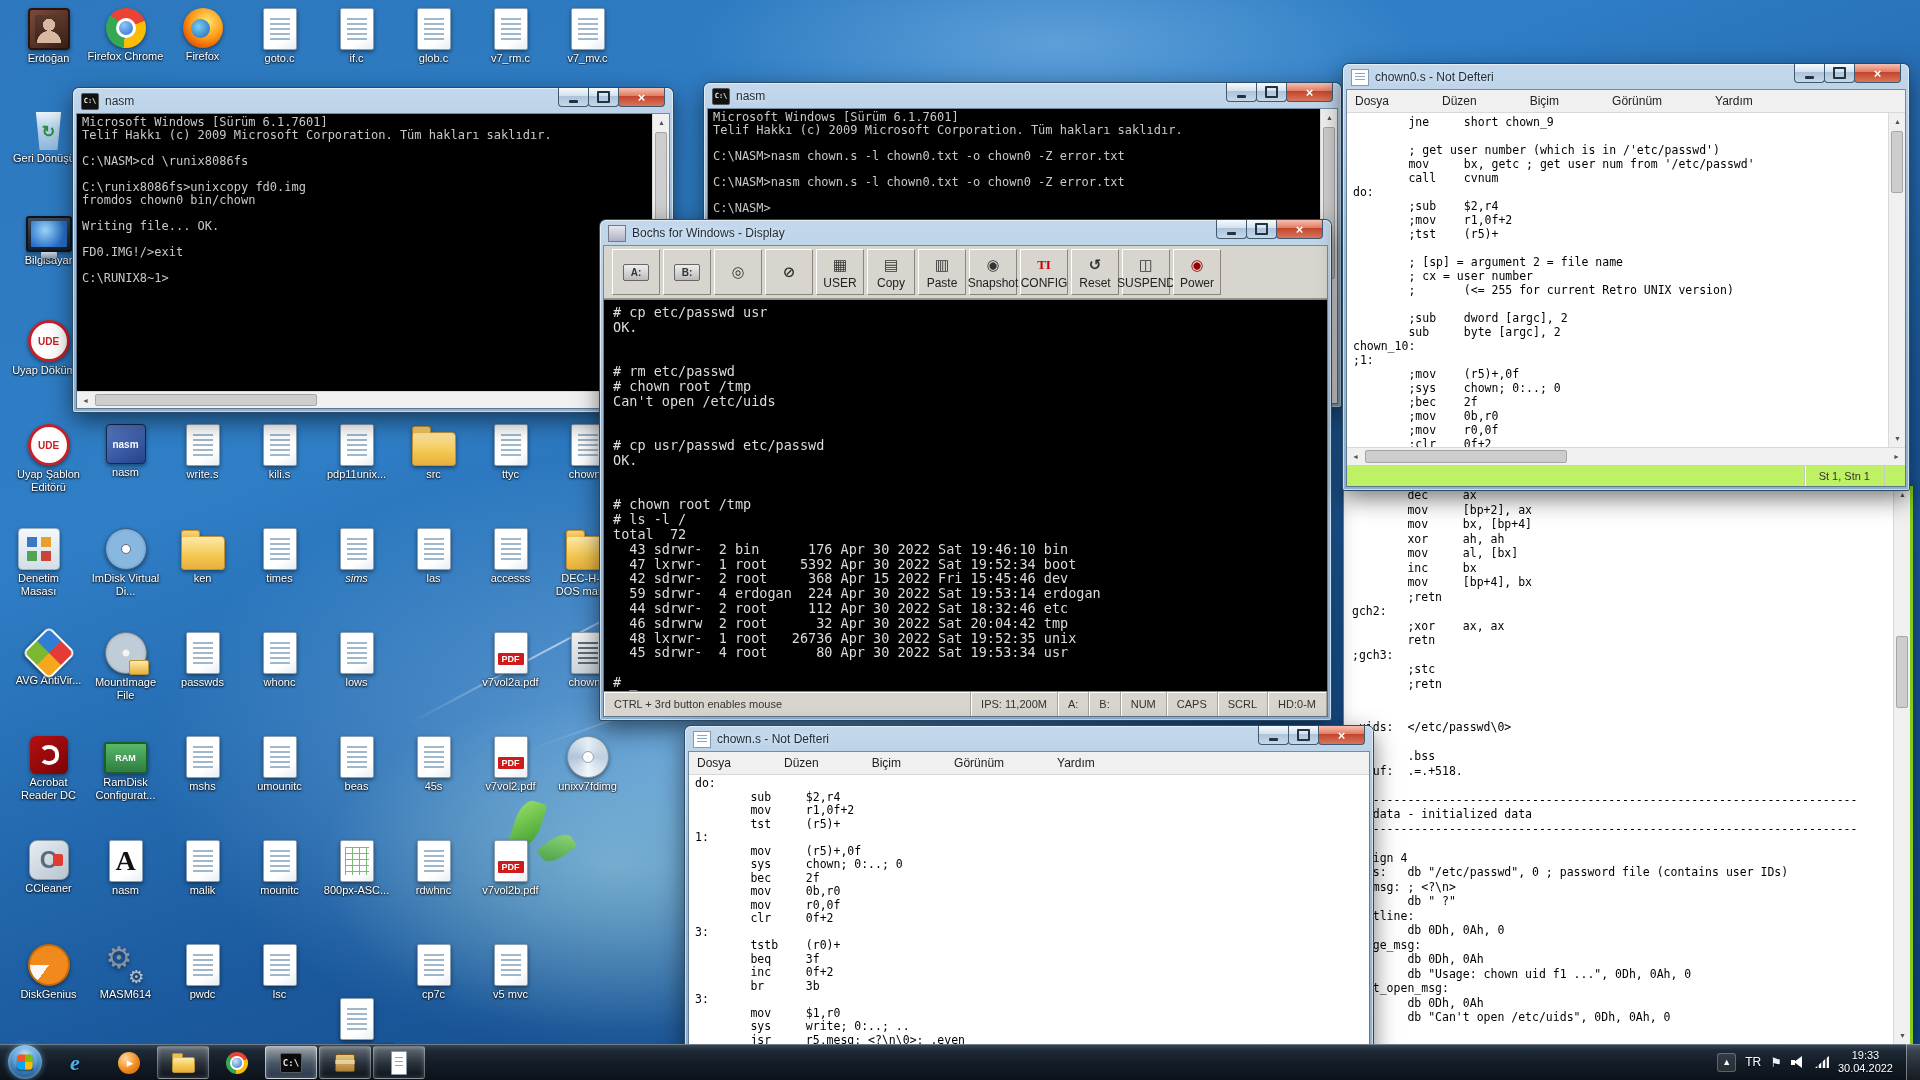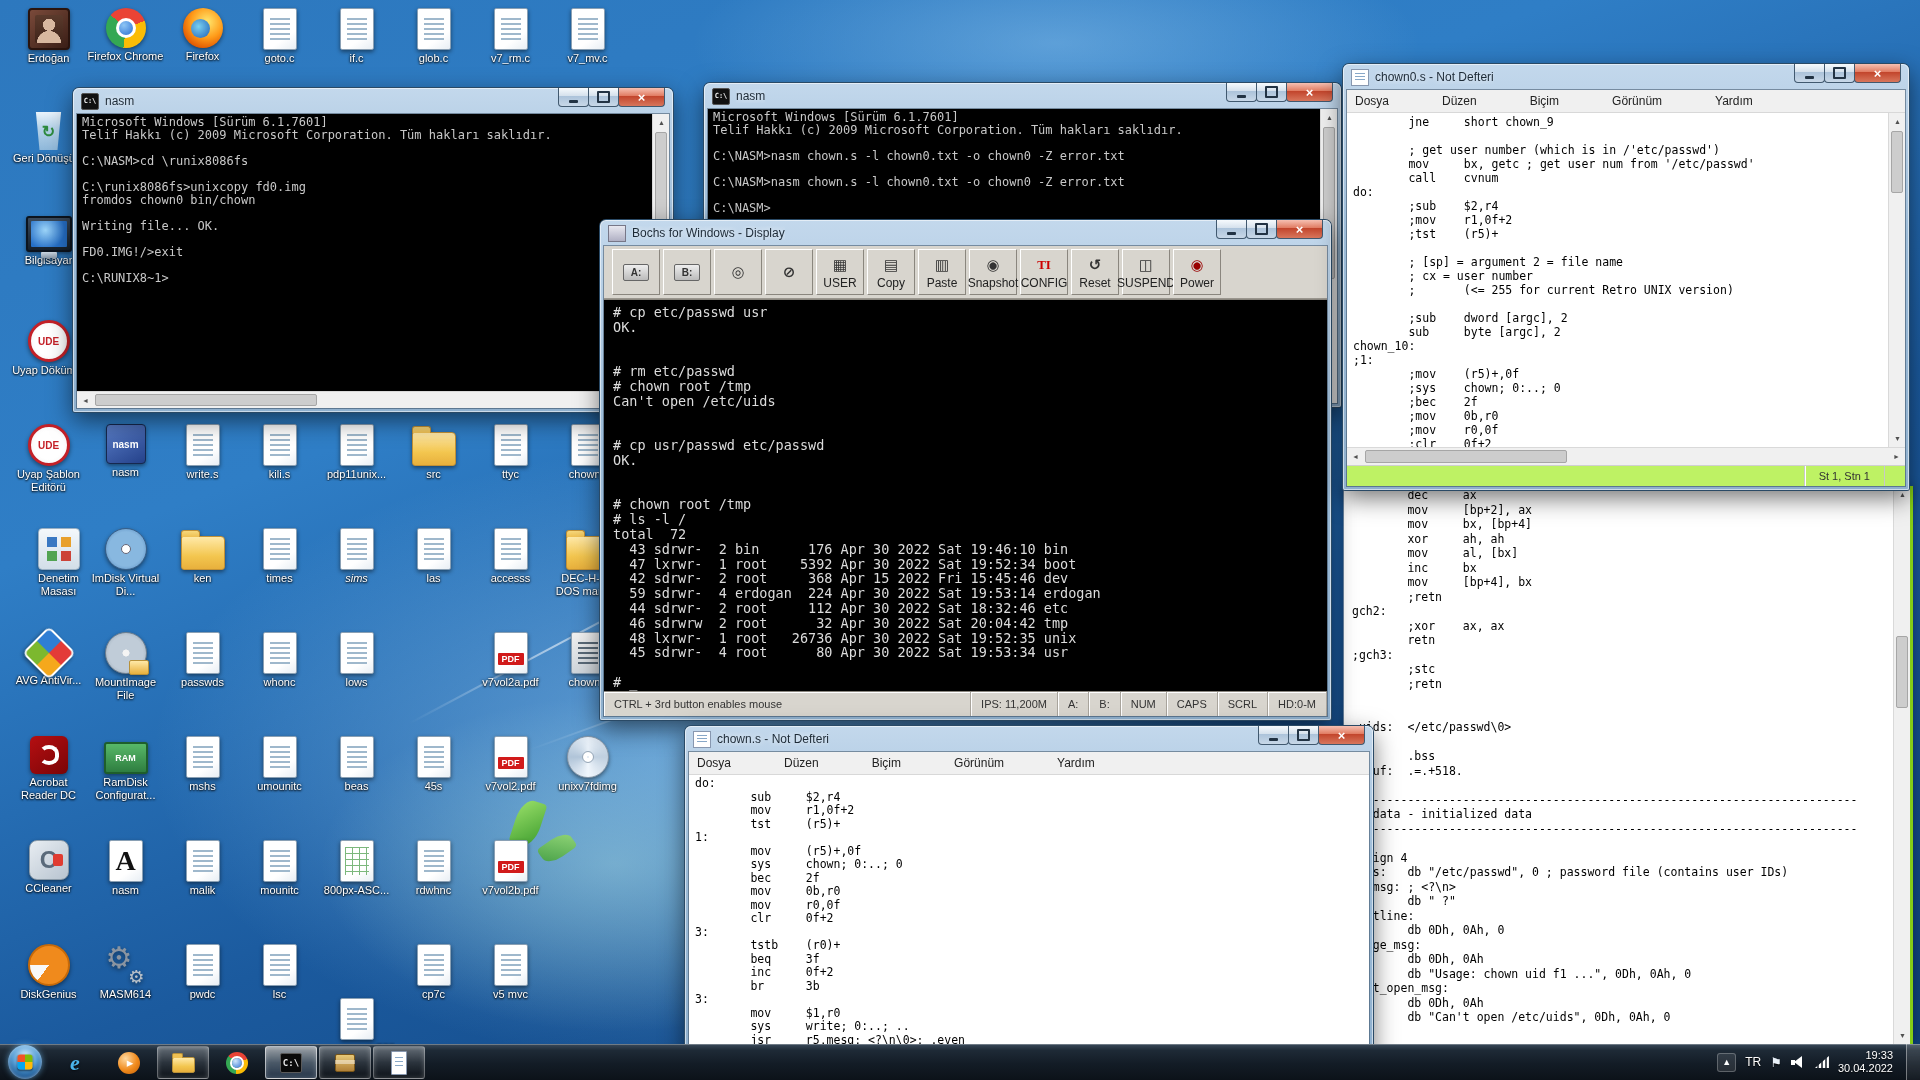--- a/index.html
+++ b/index.html
@@ -177,21 +177,21 @@
   .tb-notepad::after{content:"";position:absolute;left:9px;right:9px;top:7px;height:12px;background:repeating-linear-gradient(#88a8c8 0 1px,transparent 1px 4px);}
   .tray{margin-left:auto;display:flex;align-items:center;height:100%;gap:9px;}
   .tray-chevron{width:17px;height:17px;display:flex;align-items:center;justify-content:center;color:#fff;font-size:9px;
     background:rgba(255,255,255,.10);border:1px solid rgba(255,255,255,.25);border-radius:3px;}
   .tray-lang{color:#fff;font-size:12px;text-shadow:0 1px 1px #000;}
   .tray-flag{color:#e8f0f8;font-size:13px;text-shadow:0 1px 1px #000;}
   .tray-volume{width:15px;height:13px;position:relative;}
   .tray-volume::before{content:"";position:absolute;left:0;top:4px;width:4px;height:5px;background:#fff;}
   .tray-volume::after{content:"";position:absolute;left:3px;top:0;border-top:6.5px solid transparent;border-bottom:6.5px solid transparent;border-right:8px solid #fff;}
   .tray-network{width:14px;height:12px;background:repeating-linear-gradient(to right,#fff 0 2px,rgba(255,255,255,.25) 2px 4px);clip-path:polygon(0 100%,100% 0,100% 100%);}
-  .tray-clock{color:#fff;text-align:right;font-size:11px;line-height:13px;padding-right:4px;text-shadow:0 1px 1px rgba(0,0,0,.8);}
+  .tray-clock{color:#fff;text-align:center;font-size:11px;line-height:13px;padding-right:4px;text-shadow:0 1px 1px rgba(0,0,0,.8);}
   .show-desktop{width:13px;height:100%;border-left:1px solid rgba(255,255,255,.4);background:linear-gradient(rgba(255,255,255,.14),rgba(255,255,255,.04));}
 </style>
 </head>
 <body>
 
 <div class="wallpaper">
   <div class="streak s1"></div>
   <div class="streak s2"></div>
   <div class="leaf l1"></div>
   <div class="leaf l2"></div>
@@ -239,21 +239,21 @@
       <div class="desk-label">Bilgisayar</div>
     </div>
     <div class="desk-icon" style="left: 10px; top: 318px;">
       <div class="ia ia-ude"></div>
       <div class="desk-label">Uyap Döküm...</div>
     </div>
     <div class="desk-icon" style="left: 10px; top: 422px;">
       <div class="ia ia-ude"></div>
       <div class="desk-label">Uyap Şablon Editörü</div>
     </div>
-    <div class="desk-icon" style="left: 20px; top: 526px;">
+    <div class="desk-icon" style="left: 0; top: 526px;">
       <div class="ia ia-control"></div>
       <div class="desk-label">Denetim Masası</div>
     </div>
     <div class="desk-icon" style="left: 10px; top: 630px;">
       <div class="ia ia-avg"></div>
       <div class="desk-label">AVG AntiVir...</div>
     </div>
     <div class="desk-icon" style="left: 10px; top: 734px;">
       <div class="ia ia-acrobat"></div>
       <div class="desk-label">Acrobat Reader DC</div>

